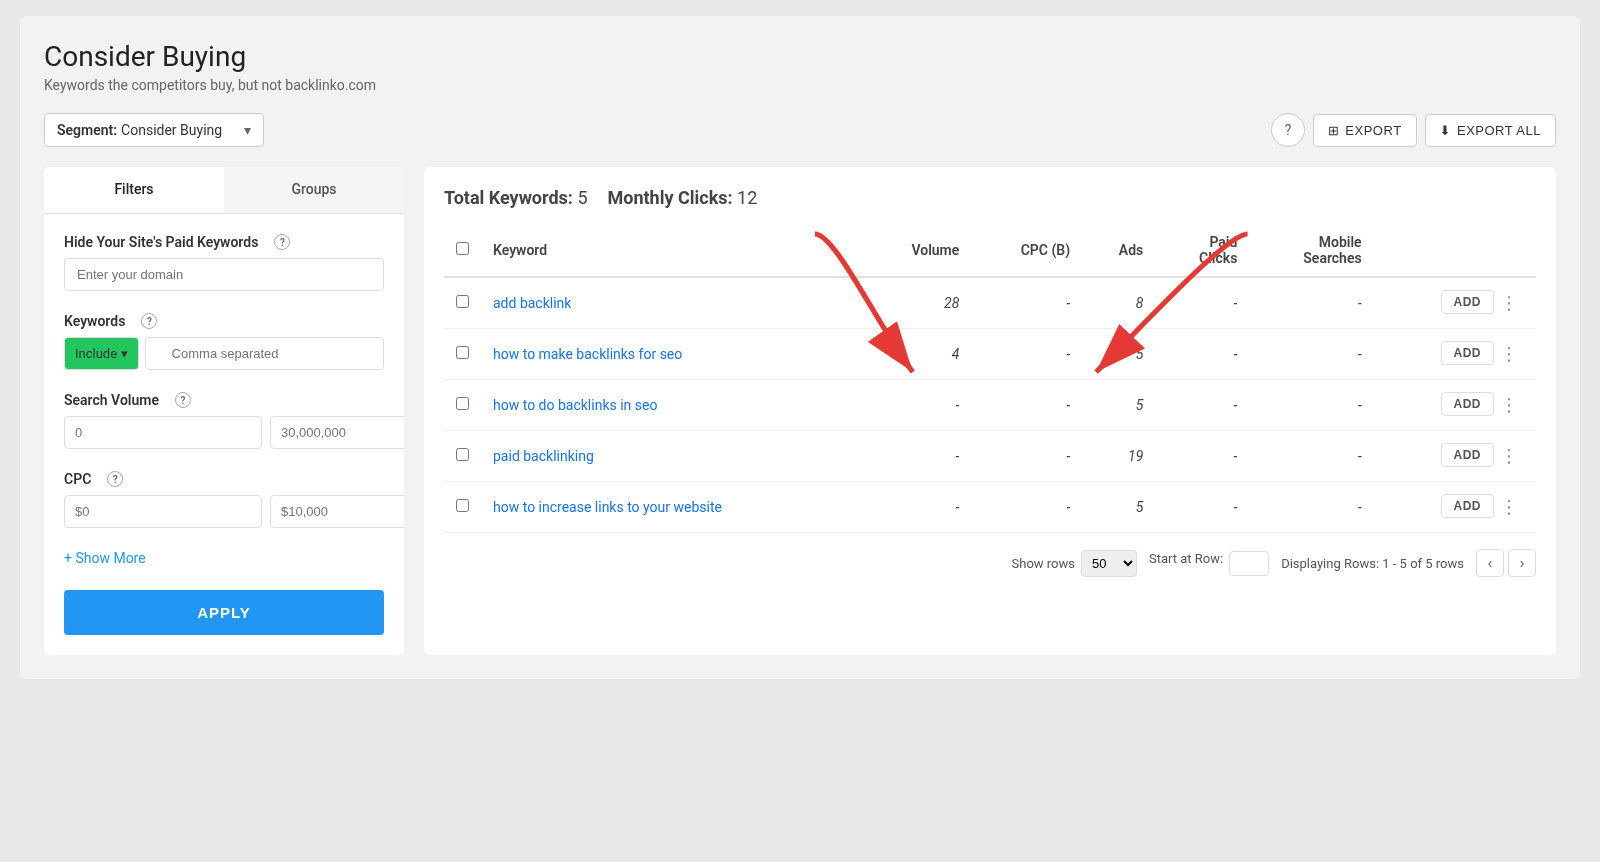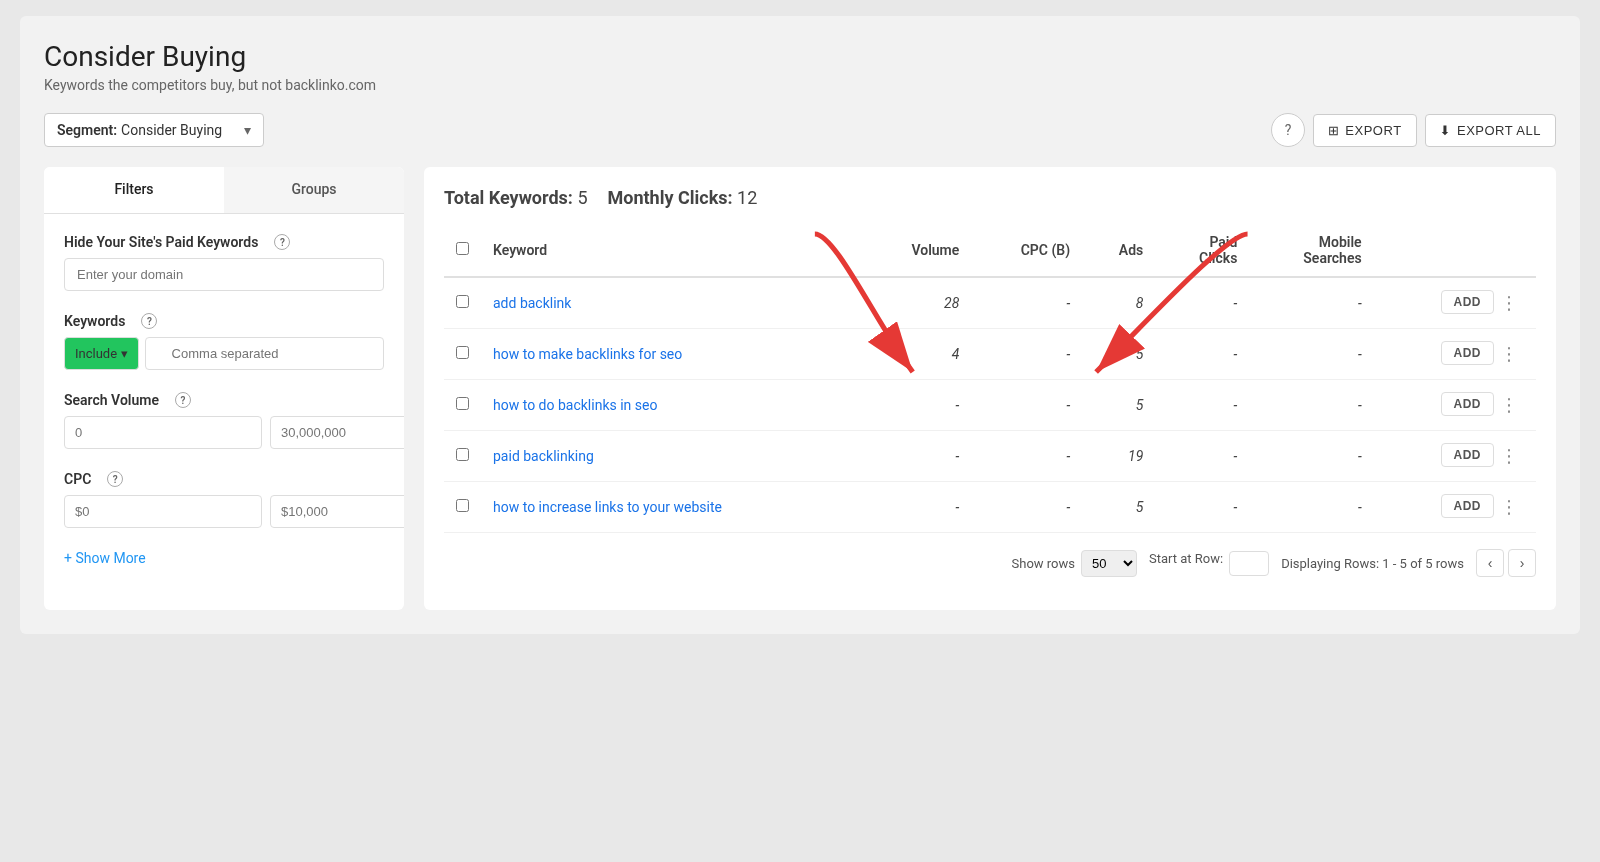--- a/index.html
+++ b/index.html
@@ -429,20 +429,21 @@
           <div class="range-row">
             <input type="text" class="range-input" placeholder="$0" style="">
             <input type="text" class="range-input" placeholder="$10,000" style="">
           </div>
         </div>
 
         
         <div class="show-more">+ Show More</div>
 
         
+        <button class="apply-btn">APPLY</button>
       </div>
     </div>
 
     <div class="results-panel">
 
       <div class="results-summary">
         <span class="summary-item">
           <span class="summary-label">Total Keywords:</span>
           <span>5</span>
         </span>

